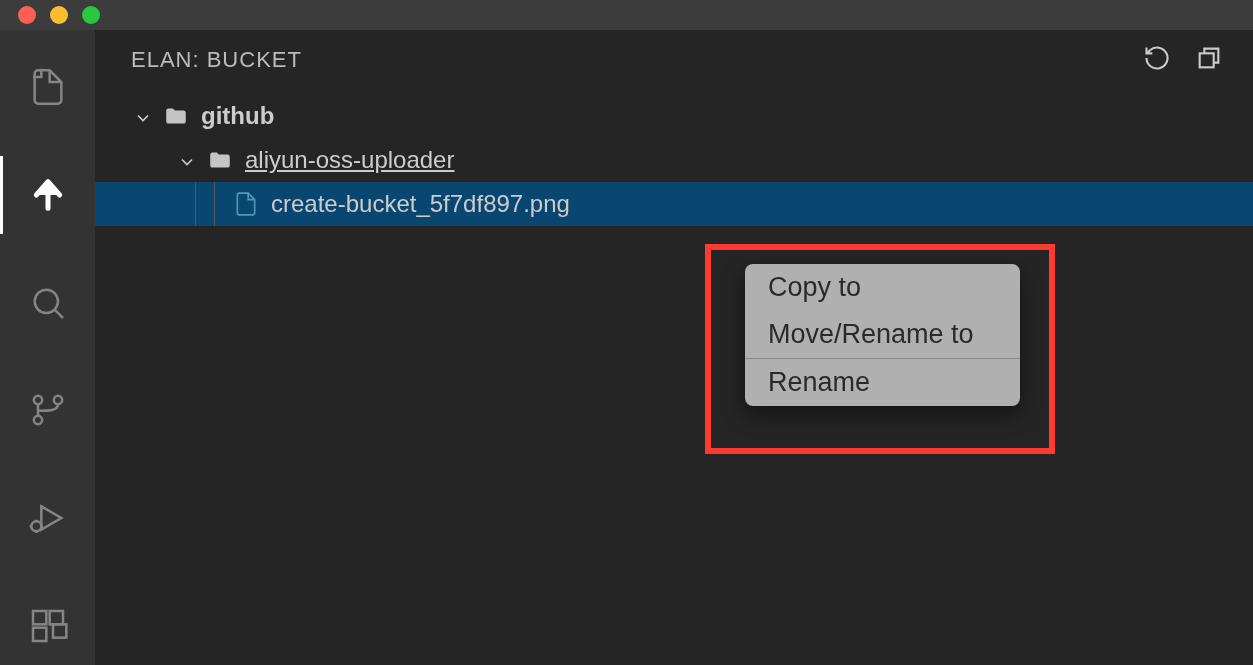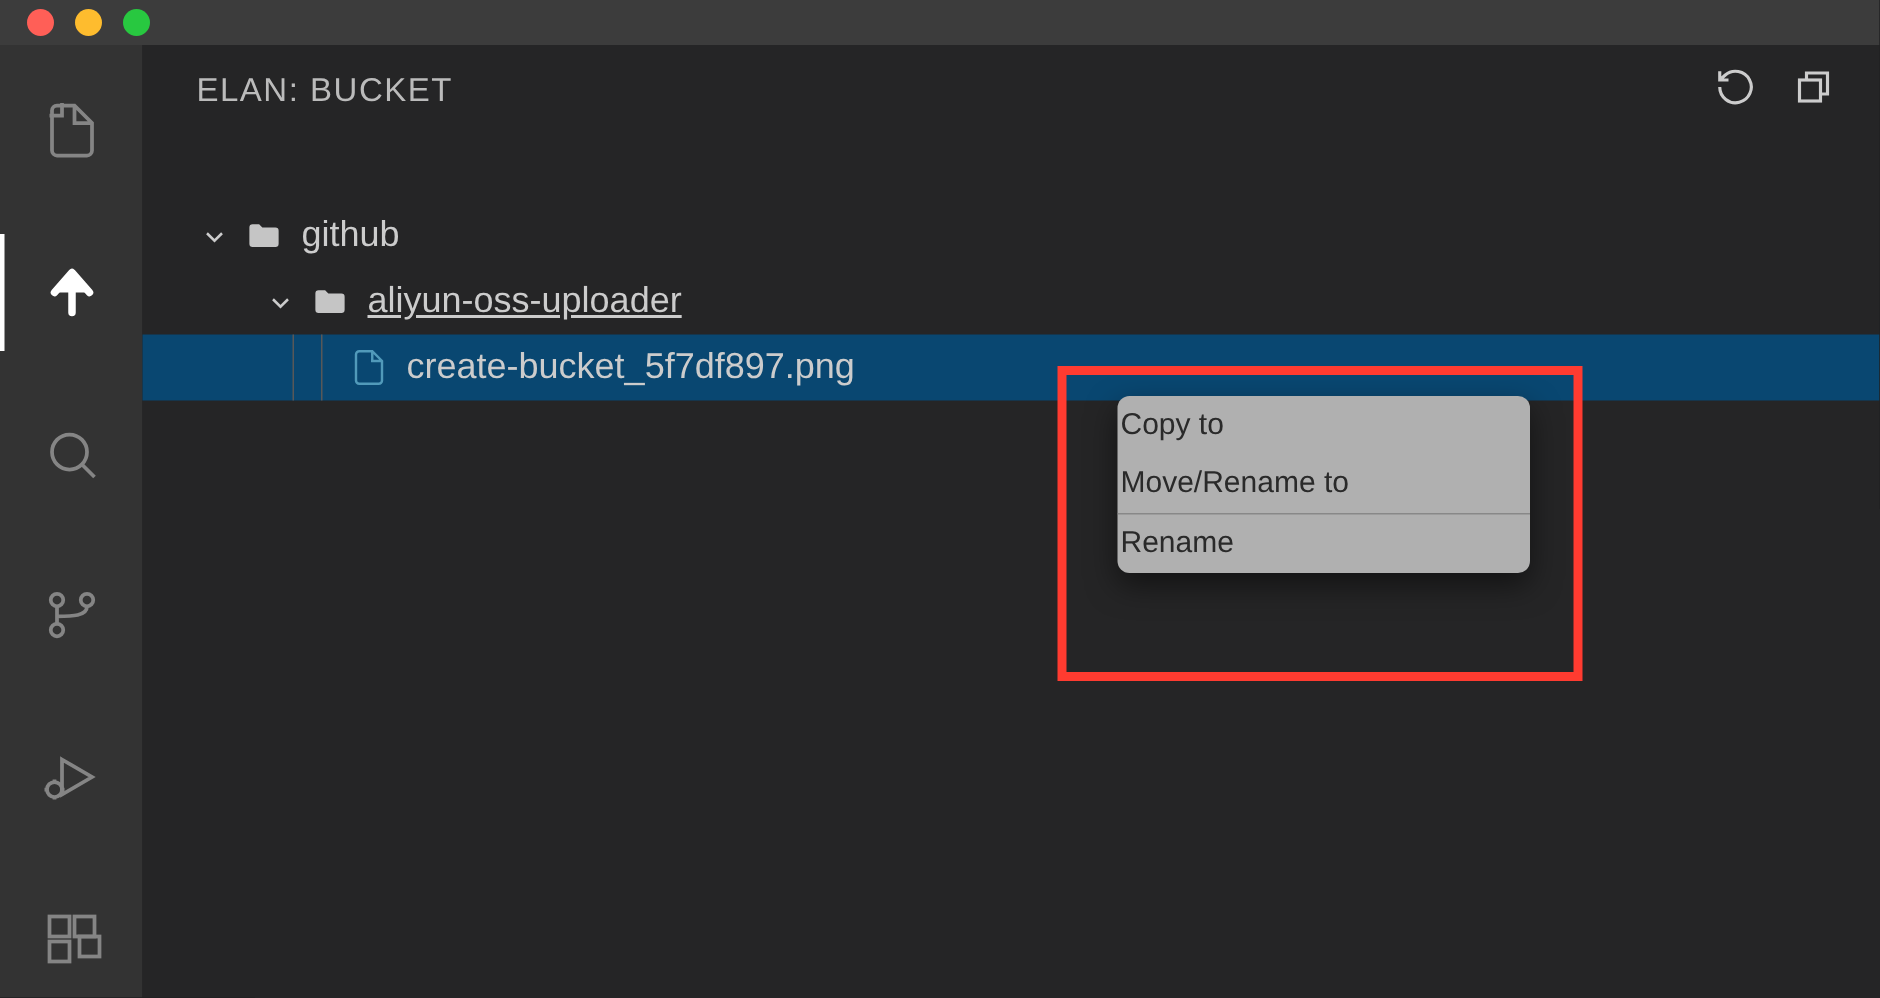--- a/index.html
+++ b/index.html
@@ -71,21 +71,20 @@
     }
     .activity-item.active svg.arrow-up {
       fill: #ffffff;
       stroke: #ffffff;
     }
     .sidebar {
       flex: 1;
       background: #252526;
       display: flex;
       flex-direction: column;
-      gap: 41px;
     }
     .sidebar-header {
       height: 60px;
       display: flex;
       align-items: center;
       justify-content: space-between;
       padding: 0 30px 0 36px;
     }
     .sidebar-title {
       font-size: 22px;
@@ -112,21 +111,21 @@
       align-items: center;
       height: 44px;
       font-size: 24px;
       color: #cccccc;
       cursor: pointer;
     }
     .tree-row.selected {
       background: #094771;
     }
     .indent-0 { padding-left: 20px; }
-    .indent-1 { padding-left: 38px; }
+    .indent-1 { padding-left: 38px; font-weight: bold; }
     .indent-2 { padding-left: 82px; text-decoration: underline; }
     .indent-3 { padding-left: 100px; }
     .indent-guide {
       border-left: 1px solid #585858;
       height: 100%;
       margin-right: 18px;
     }
     .chevron {
       width: 20px;
       height: 20px;
@@ -154,23 +153,24 @@
       top: 264px;
       left: 745px;
       width: 275px;
       background: #b0b0b0;
       border-radius: 8px;
       box-shadow: 0 8px 20px rgba(0,0,0,0.5);
       overflow: hidden;
     }
     .context-menu-item {
       padding: 8px 2px;
-      font-size: 20px;
+      font-size: 27px;
       color: #2a2a2a;
       cursor: pointer;
+      margin-left: 21px;
     }
     .context-menu-divider {
       height: 1px;
       background: #888888;
     }
     .highlight-box {
       position: absolute;
       top: 244px;
       left: 705px;
       width: 350px;

